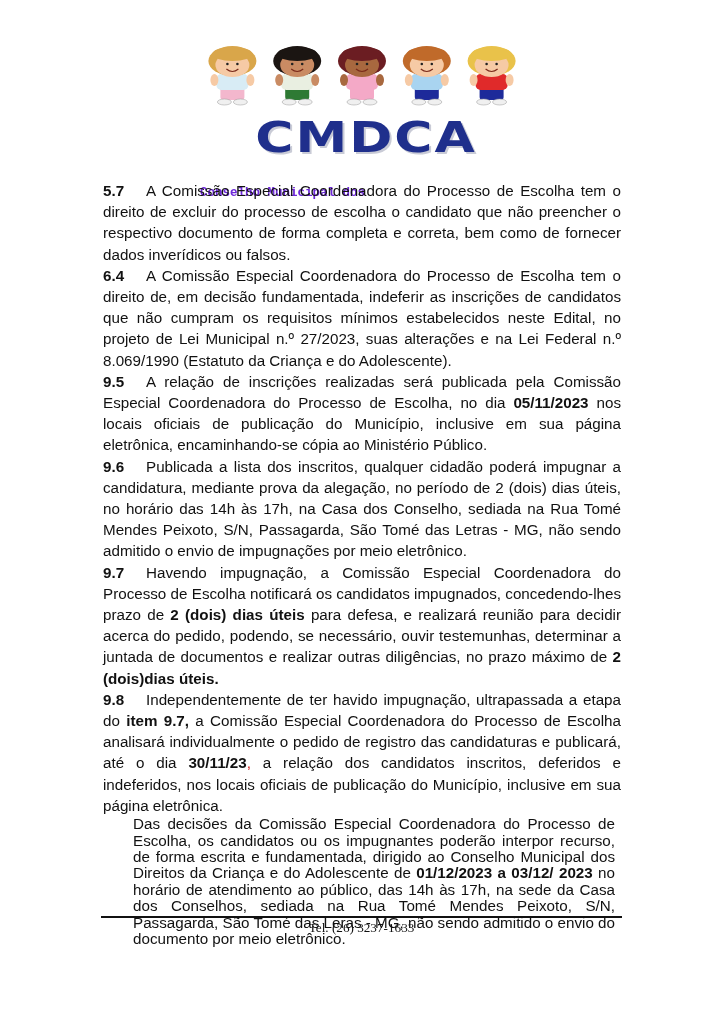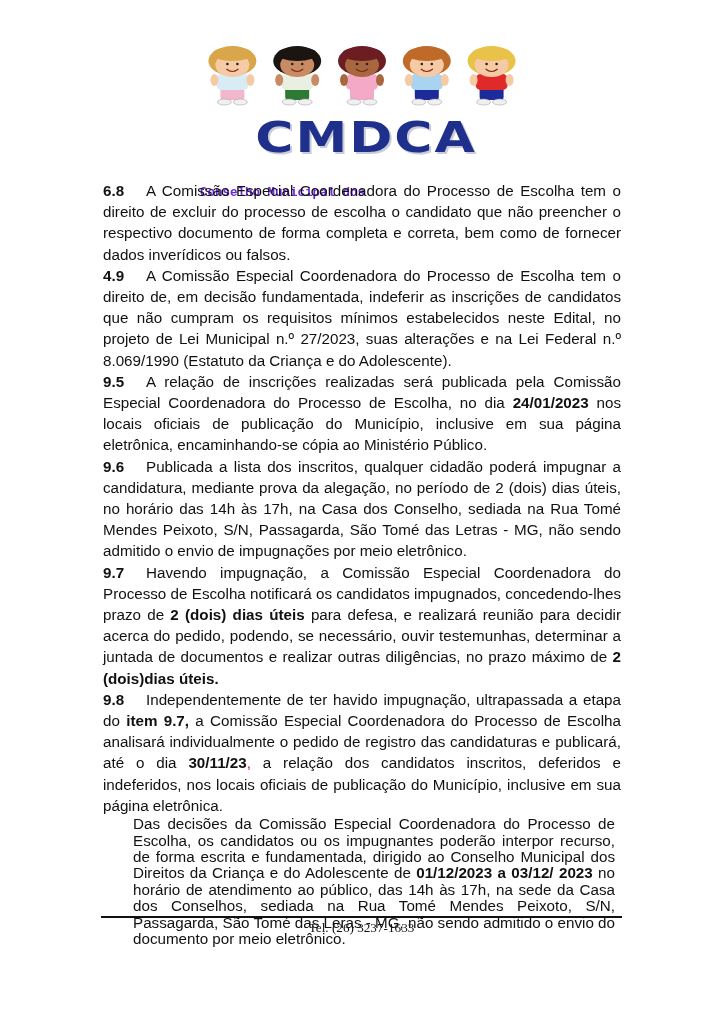--- a/index.html
+++ b/index.html
@@ -124,27 +124,27 @@
           <circle cx="296.59999999999997" cy="18" r="1.3" fill="#222"></circle>
           <path d="M 285.59999999999997 23 Q 291.59999999999997 28 297.59999999999997 23" stroke="#7a2a1a" stroke-width="1.2" fill="none"></path>
         </g>
       </svg>
     <div class="cmdca-word">CMDCA</div>
     <div class="logo-sub l1">Conselho Municipal dos</div>
   </div>
 
   <div class="content">
     <p class="para">
-      <span class="num">6.8</span><span>A Comissão Especial Coordenadora do Processo de Escolha tem o direito de excluir do processo de escolha o candidato que não preencher o respectivo documento de forma completa e correta, bem como de fornecer dados inverídicos ou falsos.</span>
+      <span class="num">5.7</span><span>A Comissão Especial Coordenadora do Processo de Escolha tem o direito de excluir do processo de escolha o candidato que não preencher o respectivo documento de forma completa e correta, bem como de fornecer dados inverídicos ou falsos.</span>
     </p>
     <p class="para">
-      <span class="num">4.9</span><span>A Comissão Especial Coordenadora do Processo de Escolha tem o direito de, em decisão fundamentada, indeferir as inscrições de candidatos que não cumpram os requisitos mínimos estabelecidos neste Edital, no projeto de Lei Municipal n.º 27/2023, suas alterações e na Lei Federal n.º 8.069/1990 (Estatuto da Criança e do Adolescente).</span>
+      <span class="num">6.4</span><span>A Comissão Especial Coordenadora do Processo de Escolha tem o direito de, em decisão fundamentada, indeferir as inscrições de candidatos que não cumpram os requisitos mínimos estabelecidos neste Edital, no projeto de Lei Municipal n.º 27/2023, suas alterações e na Lei Federal n.º 8.069/1990 (Estatuto da Criança e do Adolescente).</span>
     </p>
     <p class="para">
-      <span class="num">9.5</span><span>A relação de inscrições realizadas será publicada pela Comissão Especial Coordenadora do Processo de Escolha, no dia </span><b>24/01/2023</b><span> nos locais oficiais de publicação do Município, inclusive em sua página eletrônica, encaminhando-se cópia ao Ministério Público.</span>
+      <span class="num">9.5</span><span>A relação de inscrições realizadas será publicada pela Comissão Especial Coordenadora do Processo de Escolha, no dia </span><b>05/11/2023</b><span> nos locais oficiais de publicação do Município, inclusive em sua página eletrônica, encaminhando-se cópia ao Ministério Público.</span>
     </p>
     <p class="para">
       <span class="num">9.6</span><span>Publicada a lista dos inscritos, qualquer cidadão poderá impugnar a candidatura, mediante prova da alegação, no período de 2 (dois) dias úteis, no horário das 14h às 17h, na Casa dos Conselho, sediada na Rua Tomé Mendes Peixoto, S/N, Passagarda, São Tomé das Letras - MG, não sendo admitido o envio de impugnações por meio eletrônico.</span>
     </p>
     <p class="para">
       <span class="num">9.7</span><span>Havendo impugnação, a Comissão Especial Coordenadora do Processo de Escolha notificará os candidatos impugnados, concedendo-lhes prazo de </span><b>2 (dois) dias úteis</b><span> para defesa, e realizará reunião para decidir acerca do pedido, podendo, se necessário, ouvir testemunhas, determinar a juntada de documentos e realizar outras diligências, no prazo máximo de </span><b>2 (dois)dias úteis.</b>
     </p>
     <p class="para">
       <span class="num">9.8</span><span>Independentemente de ter havido impugnação, ultrapassada a etapa do </span><b>item 9.7,</b><span> a Comissão Especial Coordenadora do Processo de Escolha analisará individualmente o pedido de registro das candidaturas e publicará, até o dia </span><b>30/11/23</b><span class="red">,</span><span> a relação dos candidatos inscritos, deferidos e indeferidos, nos locais oficiais de publicação do Município, inclusive em sua página eletrônica.</span>
     </p>

